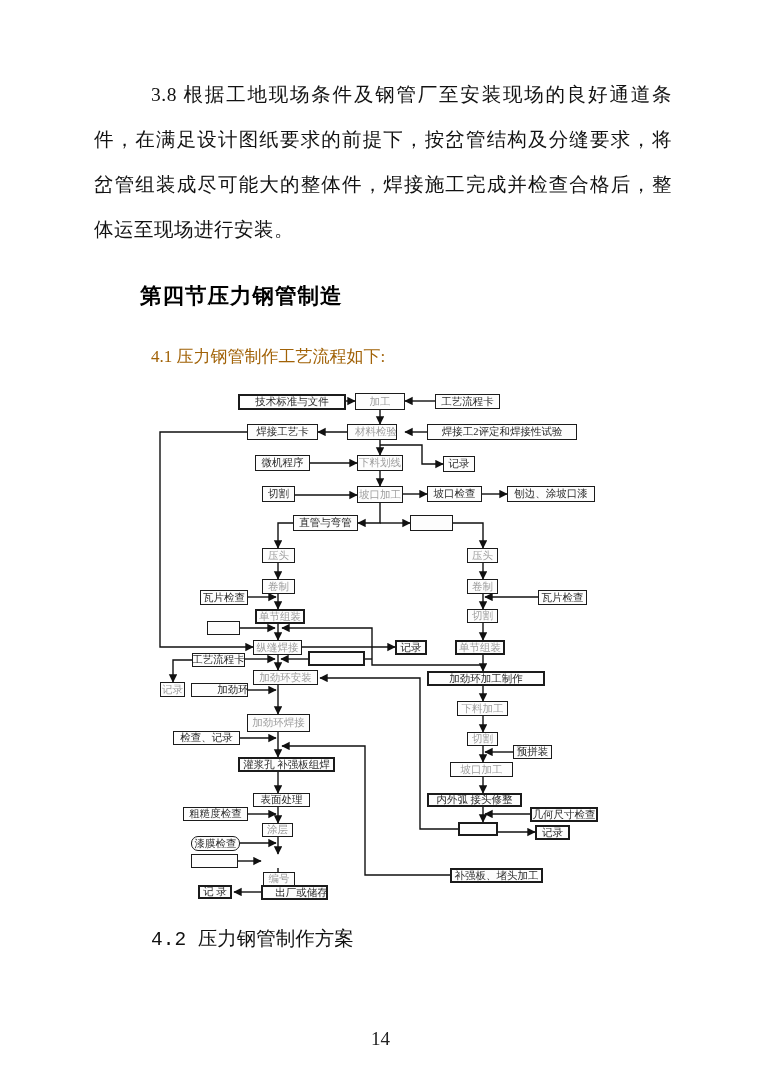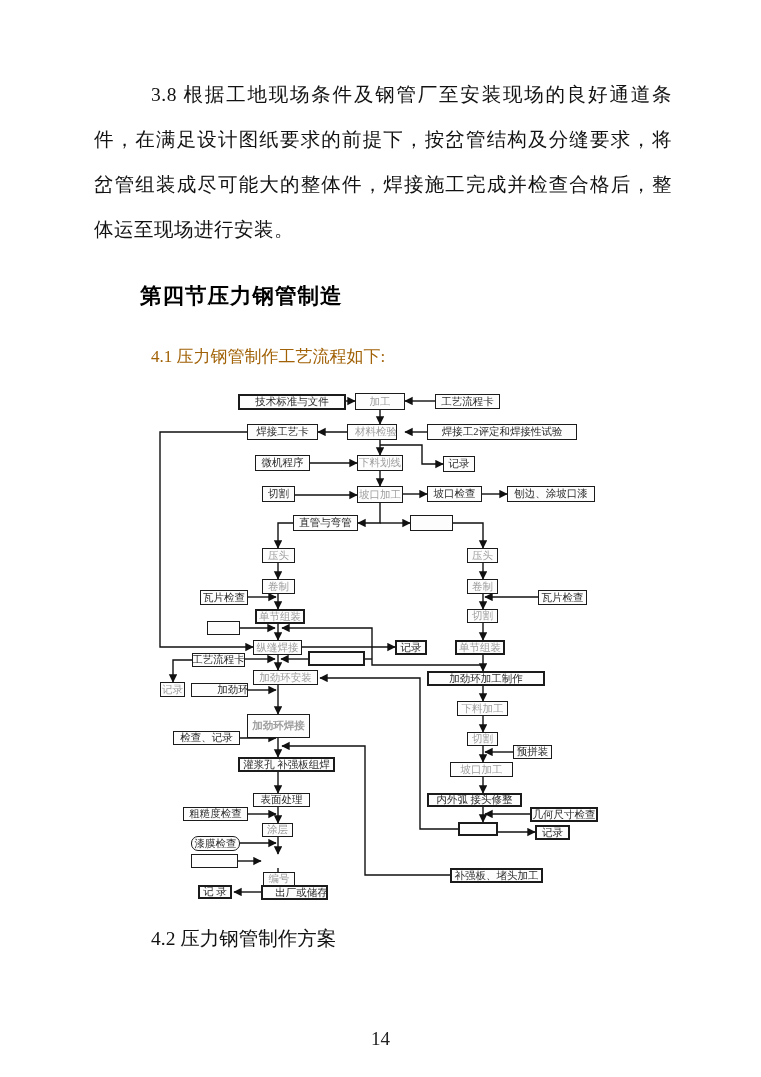--- a/index.html
+++ b/index.html
@@ -2,21 +2,21 @@
 <html><head>
 <meta charset="utf-8">
 <style>
   html,body{margin:0;padding:0;background:#e9e9e9;}
   .page{position:relative;width:761px;height:1077px;background:#ffffff;
         font-family:"Liberation Serif",serif;outline:1px solid #d6d6d6;margin:0 auto;overflow:hidden;}
   .para{position:absolute;left:94px;top:72px;width:578px;font-size:19.5px;line-height:45px;
         text-align:justify;color:#121212;text-indent:57px;letter-spacing:.5px;}
   .h-section{position:absolute;left:140px;top:281px;font-size:21.5px;font-weight:bold;color:#000;letter-spacing:1px;}
   .h-41{position:absolute;left:151px;top:345px;font-size:17px;color:#a16207;}
-  .h-42{position:absolute;left:151px;top:925px;font-size:19.5px;color:#121212;}
+  .h-42{position:absolute;left:151px;top:925px;font-size:19.5px;color:#121212;font-family:Liberation Mono, monospace;}
   .pageno{position:absolute;left:0;right:0;top:1028px;text-align:center;font-size:19px;color:#222;}
   
   .fc{position:absolute;left:155px;top:388px;width:465px;height:525px;}
   .fc svg{position:absolute;left:0;top:0;}
   .fc-node{position:absolute;border:1.6px solid #1b1b1b;background:#fdfdfd;box-sizing:border-box;
            display:flex;align-items:center;justify-content:center;
            font-family:"Liberation Serif",serif;font-size:10.5px;color:#2b2b2b;white-space:nowrap;overflow:hidden;}
   .fc-node.faint{color:#9e9e9e;}
   .fc-node.bold{border-width:2.4px;}
 </style>
@@ -111,21 +111,21 @@
       <div class="fc-node" style="left: 45px; top: 202px; width: 48px; height: 15px;">瓦片检查</div>
       <div class="fc-node faint bold" style="left: 100px; top: 221px; width: 50px; height: 15px;">单节组装</div>
       <div class="fc-node" style="left: 52px; top: 233px; width: 33px; height: 14px;"></div>
       <div class="fc-node faint" style="left: 98px; top: 252px; width: 49px; height: 15px;">纵缝焊接</div>
       <div class="fc-node bold" style="left: 240px; top: 252px; width: 32px; height: 15px;">记录</div>
       <div class="fc-node" style="left: 37px; top: 265px; width: 53px; height: 14px;">工艺流程卡</div>
       <div class="fc-node bold" style="left: 153px; top: 263px; width: 57px; height: 15px;"></div>
       <div class="fc-node faint" style="left: 98px; top: 282px; width: 65px; height: 15px;">加劲环安装</div>
       <div class="fc-node faint" style="left: 5px; top: 294px; width: 25px; height: 15px;">记录</div>
       <div class="fc-node" style="left: 36px; top: 295px; width: 57px; height: 14px; padding-left: 48px;">加劲环检查</div>
-      <div class="fc-node faint" style="left: 92px; top: 326px; width: 63px; height: 24px; font-weight: bold;">加劲环焊接</div>
+      <div class="fc-node faint" style="left: 92px; top: 326px; width: 63px; height: 18px;">加劲环焊接</div>
       <div class="fc-node" style="left: 18px; top: 343px; width: 67px; height: 14px;">检查、记录</div>
       <div class="fc-node bold" style="left: 83px; top: 369px; width: 97px; height: 15px;">灌浆孔 补强板组焊</div>
       <div class="fc-node" style="left: 98px; top: 405px; width: 57px; height: 14px;">表面处理</div>
       <div class="fc-node" style="left: 28px; top: 419px; width: 65px; height: 14px;">粗糙度检查</div>
       <div class="fc-node faint" style="left: 107px; top: 435px; width: 31px; height: 14px;">涂层</div>
       <div class="fc-node" style="left: 36px; top: 448px; width: 49px; height: 15px; border-radius: 7px;">漆膜检查</div>
       <div class="fc-node" style="left: 36px; top: 466px; width: 47px; height: 14px;"></div>
       <div class="fc-node faint" style="left: 108px; top: 466px; width: 32px; height: 14px; margin-top: 18px;">编号</div>
       <div class="fc-node bold" style="left: 43px; top: 497px; width: 34px; height: 14px;">记 录</div>
       <div class="fc-node bold" style="left: 106px; top: 497px; width: 67px; height: 15px; padding-left: 14px;">出厂或储存</div>

